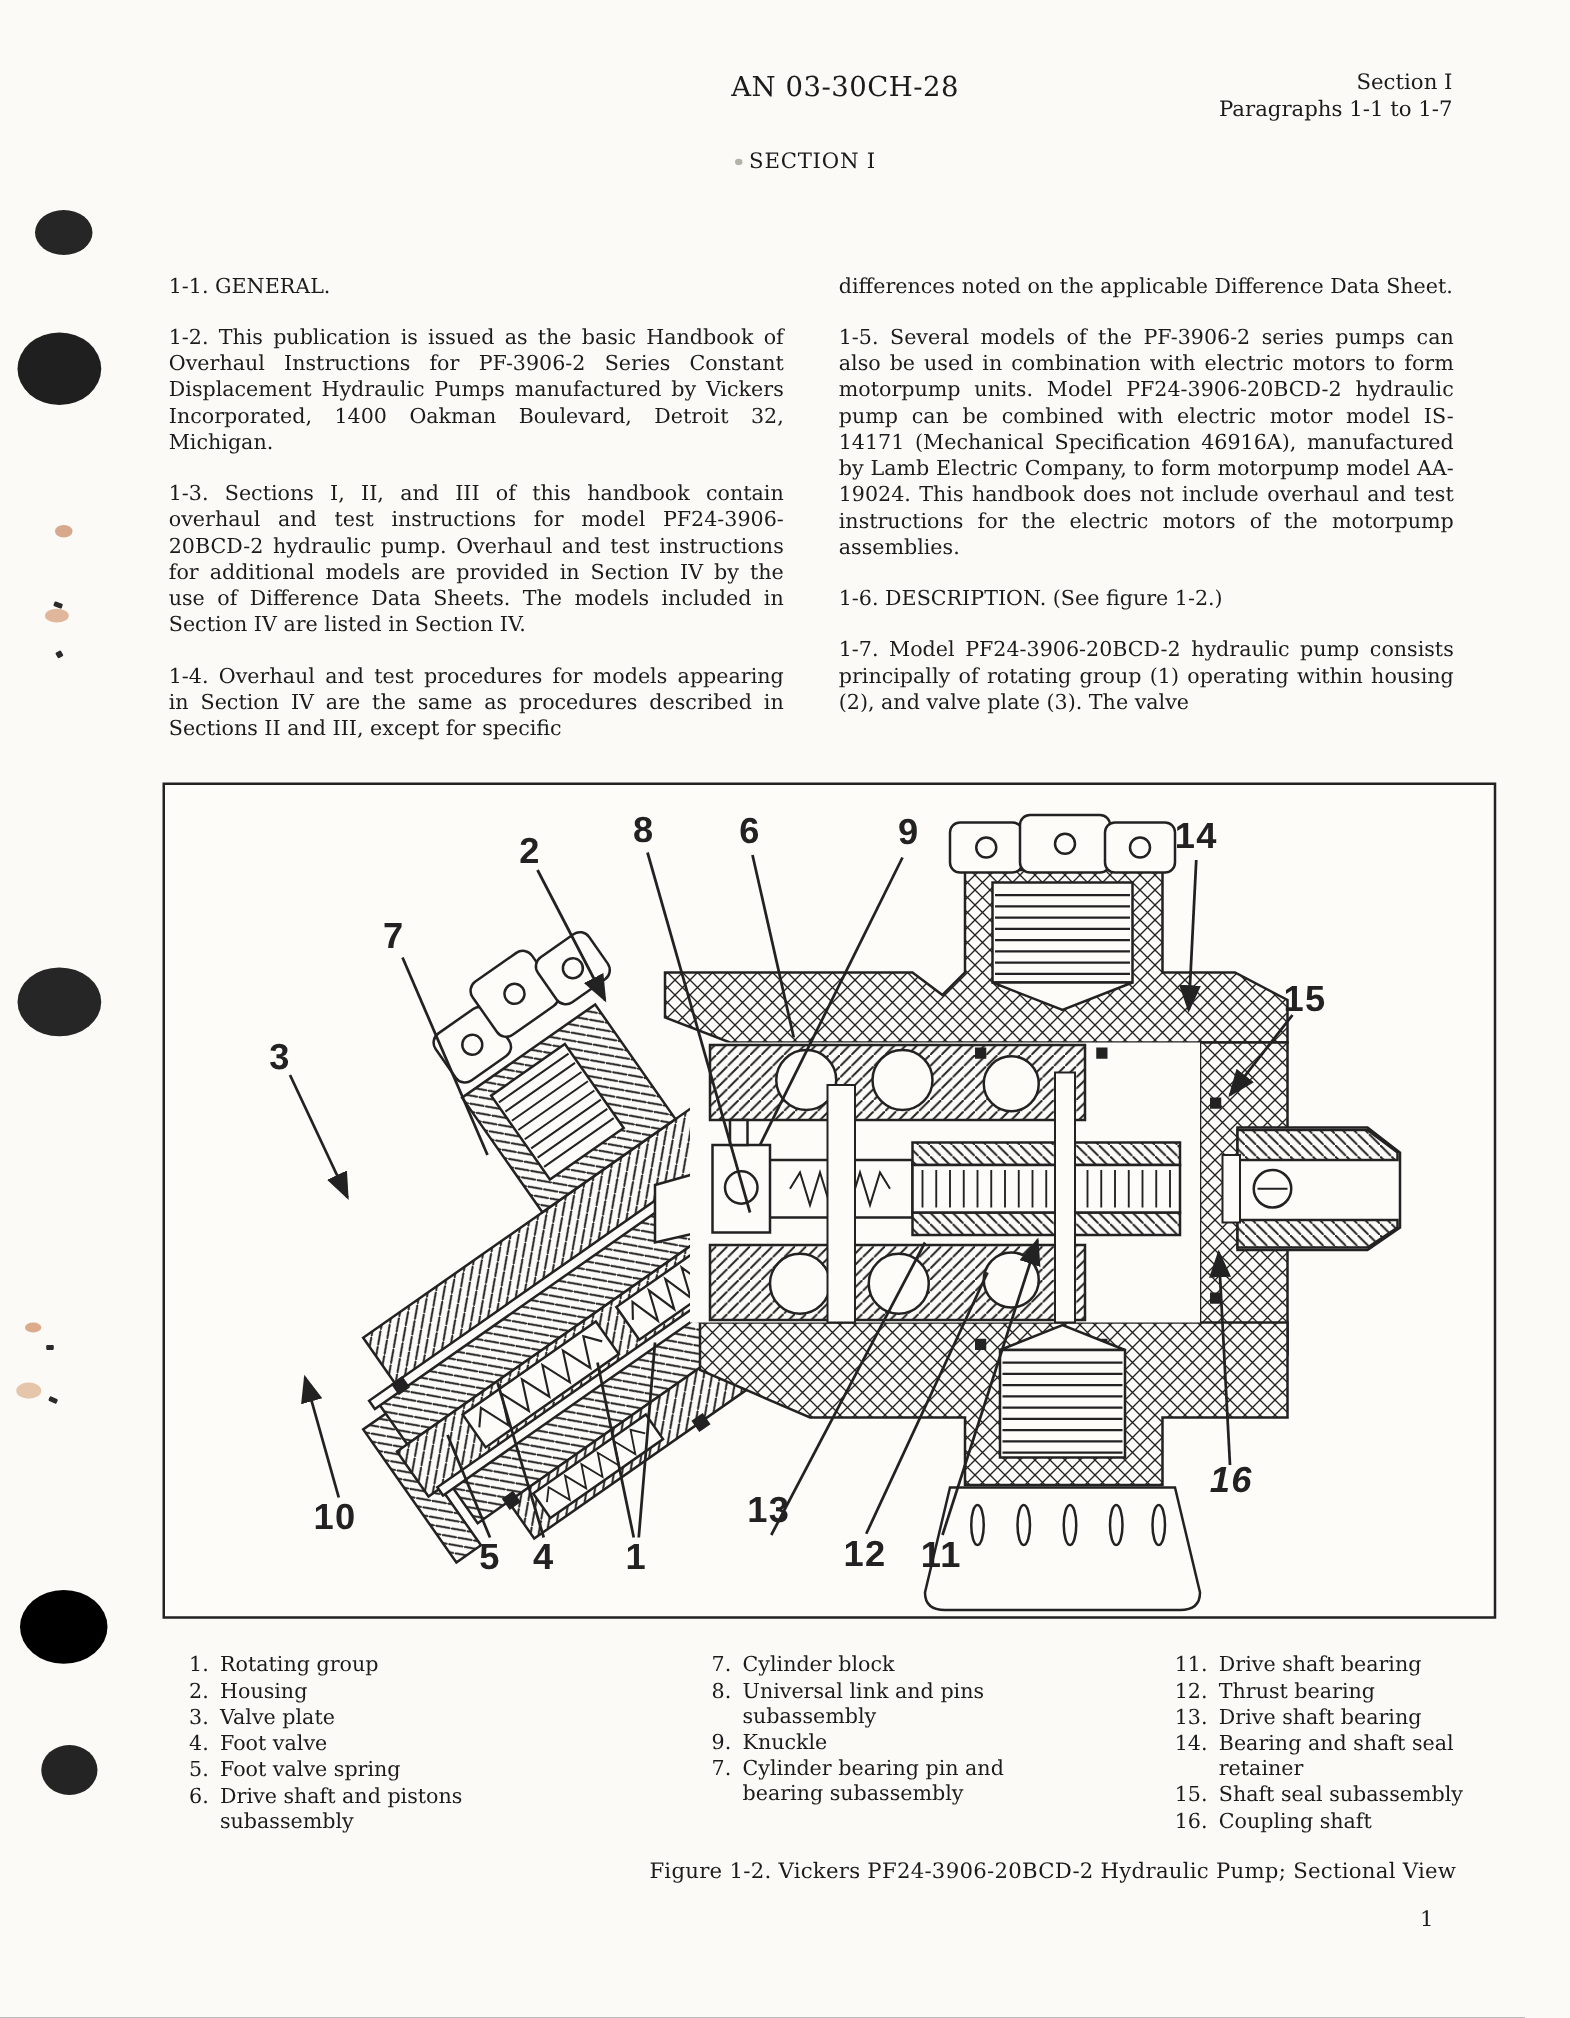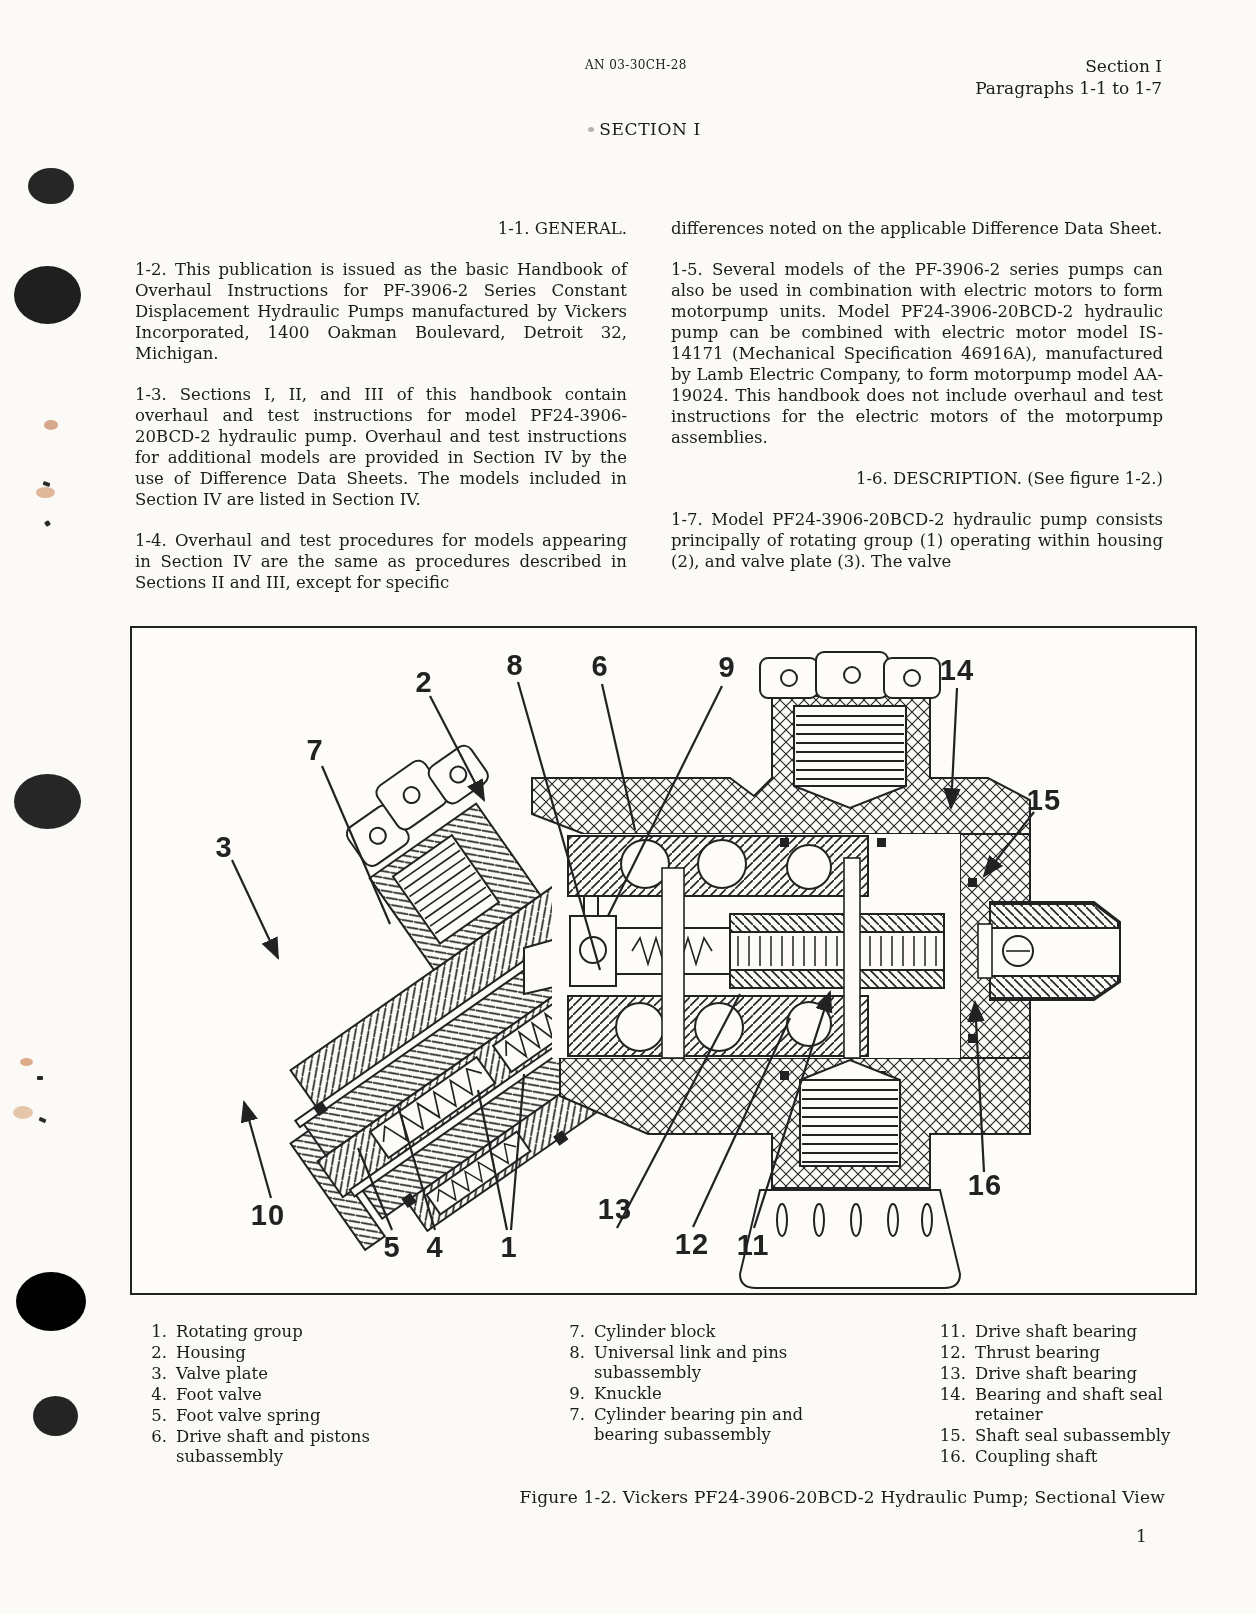--- a/index.html
+++ b/index.html
@@ -3,31 +3,31 @@
 <meta charset="utf-8">
 <style>
   html,body{margin:0;padding:0;background:#888;}
   .page{
     position:relative;width:1256px;height:1614px;margin:0 auto;
     background:#fbfaf6;overflow:hidden;
     font-family:"DejaVu Serif", serif;color:#1b1b1b;
     -webkit-font-smoothing:antialiased;
   }
   
-  .doc-number{position:absolute;left:585px;top:58px;font-size:12px;letter-spacing:.4px;}
+  .doc-number{position:absolute;left:585px;top:58px;font-size:22px;letter-spacing:.4px;}
   .header-right{position:absolute;right:94px;top:55px;text-align:right;font-size:17px;line-height:22px;}
   .section-heading{position:absolute;left:135px;width:1030px;top:119px;text-align:center;font-size:17px;letter-spacing:.6px;}
   .intro-heading{position:absolute;left:135px;width:1030px;top:161px;text-align:center;font-size:17px;letter-spacing:.6px;}
   .speck-heading{position:absolute;left:588px;top:127px;width:6px;height:5px;background:#8d8d7c;opacity:.65;border-radius:50%;}
   
   .col{position:absolute;top:218px;width:492px;font-size:16.5px;line-height:21px;text-align:justify;}
   .col-left{left:135px;}
   .col-right{left:671px;}
   .col p{margin:0 0 20px 0;}
-  .col p.head{text-align:right;}
+  .col p.head{text-align:left;}
   
   .figure-box{
     position:absolute;left:130px;top:626px;width:1067px;height:669px;
     border:2px solid #222;background:#fdfcf9;box-sizing:border-box;
   }
   .figure-box svg{position:absolute;left:0;top:0;}
   .callout{
     position:absolute;transform:translate(-50%,-50%);
     font-family:"Liberation Sans", sans-serif;font-weight:700;font-size:29px;
     color:#222;letter-spacing:1px;
@@ -258,21 +258,21 @@
         <div class="callout" style="left: 183px; top: 122px;">7</div>
         <div class="callout" style="left: 912px; top: 172px;">15</div>
         <div class="callout" style="left: 92px; top: 219px;">3</div>
         <div class="callout" style="left: 136px; top: 587px;">10</div>
         <div class="callout" style="left: 260px; top: 619px;">5</div>
         <div class="callout" style="left: 303px; top: 619px;">4</div>
         <div class="callout" style="left: 377px; top: 619px;">1</div>
         <div class="callout" style="left: 483px; top: 581px;">13</div>
         <div class="callout" style="left: 560px; top: 616px;">12</div>
         <div class="callout" style="left: 621px; top: 617px;">11</div>
-        <div class="callout" style="left: 853px; top: 557px;">16</div>
+        <div class="callout" style="left: 853px; top: 557px; font-style: italic;">16</div>
       </div>
   </div>
 
   <div class="legend-col" id="legend-col-1">
       <div class="legend-item">
         <span class="legend-num">1.</span>
         <span class="legend-lines">
           <span class="legend-line">Rotating group</span>
         </span>
       </div>

